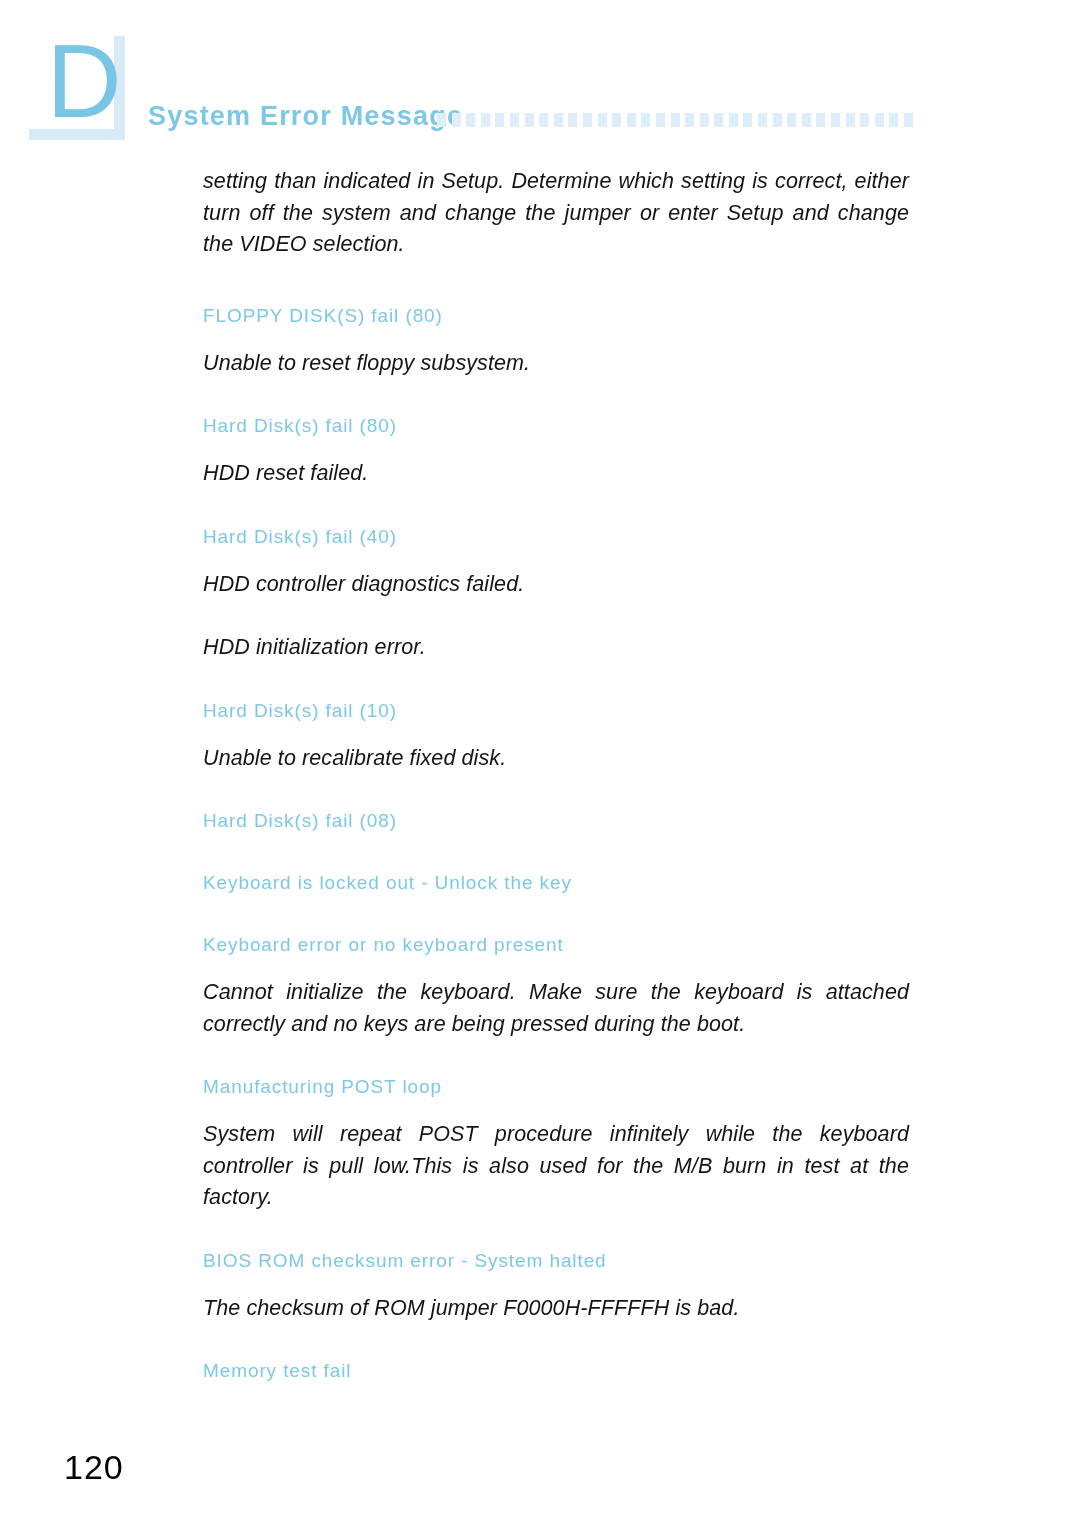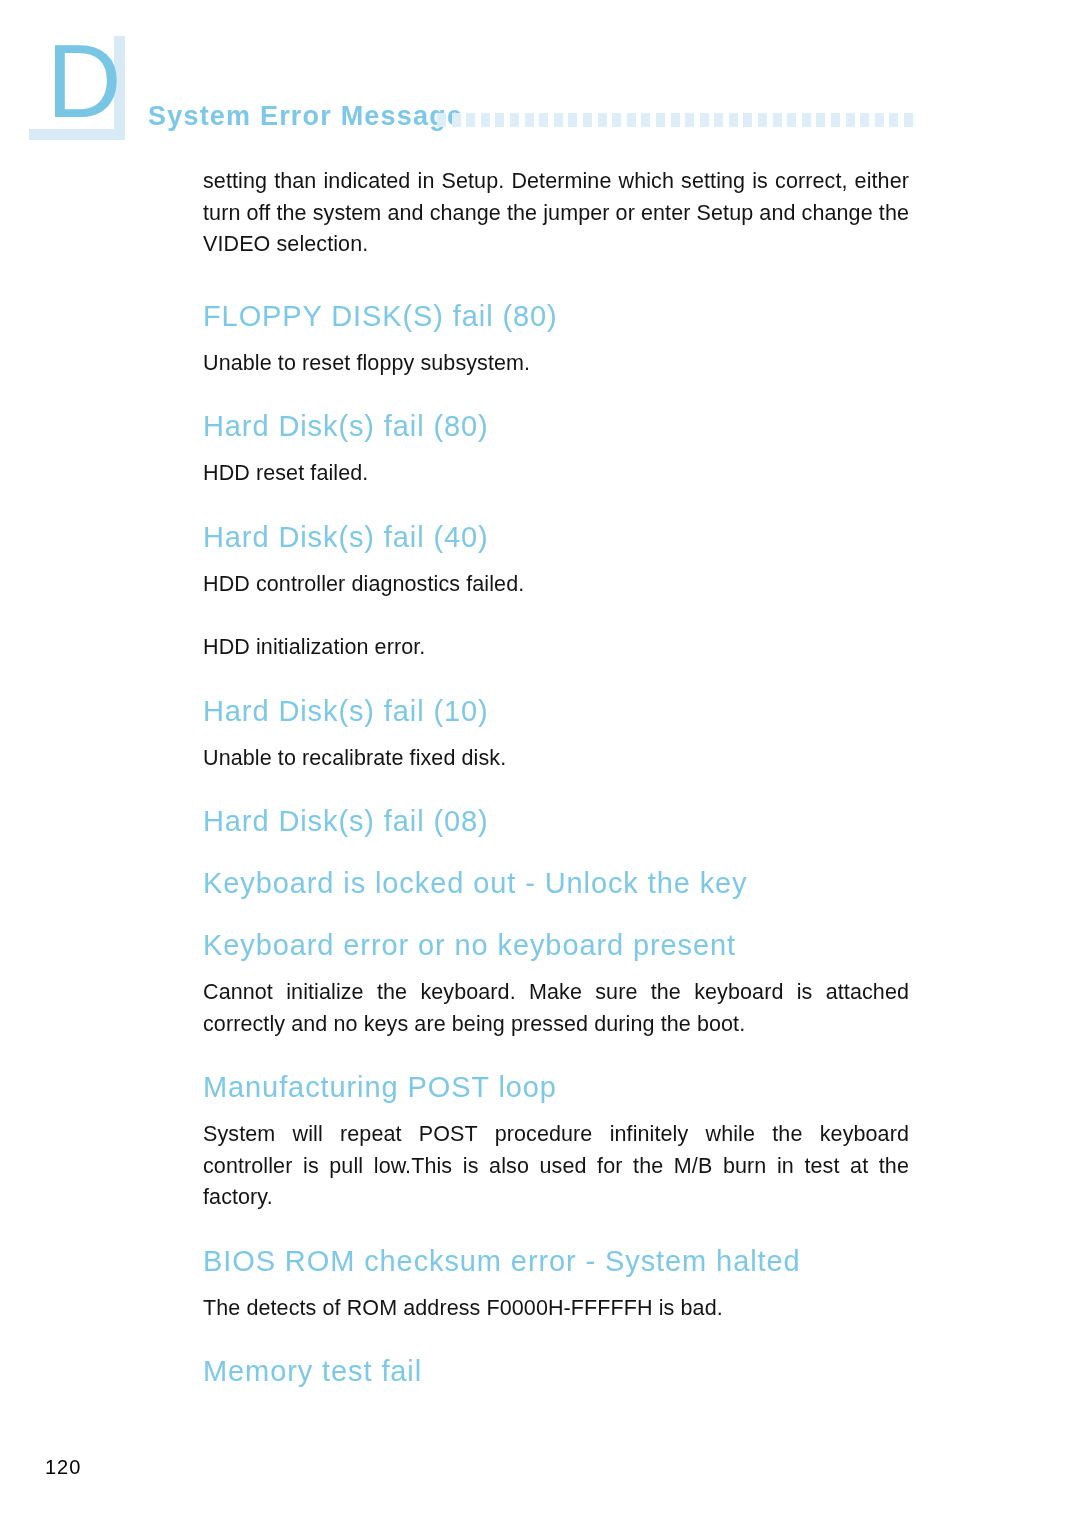--- a/index.html
+++ b/index.html
@@ -94,47 +94,48 @@
     width: 706px;
   }
 
   p.para {
     margin: 0;
     font-size: 21.5px;
     line-height: 31.5px;
     color: #141414;
     text-align: justify;
     letter-spacing: 0.1px;
+    font-style: italic;
   }
 
   h3.err-heading {
     margin: 0;
-    font-size: 29px;
+    font-size: 19px;
     line-height: 30px;
     font-weight: normal;
     color: #7cc8e6;
     letter-spacing: 0.9px;
     text-align: left;
   }
 
   .entry {
     margin-top: 32px;
   }
   .entry.first {
     margin-top: 40px;
   }
   .entry h3.err-heading + p.para {
     margin-top: 17px;
   }
 
   .page-number {
     position: absolute;
-    left: 45px;
+    left: 64px;
     top: 1452px;
-    font-size: 20px;
+    font-size: 34px;
     line-height: 30px;
     color: #000000;
     letter-spacing: 1px;
   }
 </style>
 </head>
 <body>
 
 <div class="page-header">
   <div class="tab-shadow-vert"></div>
@@ -210,21 +211,21 @@
       <div class="entry">
         <h3 class="err-heading">Keyboard error or no keyboard present</h3>
         <p class="para">Cannot initialize the keyboard. Make sure the keyboard is attached correctly and no keys are being pressed during the boot.</p>
       </div>
       <div class="entry">
         <h3 class="err-heading">Manufacturing POST loop</h3>
         <p class="para">System will repeat POST procedure infinitely while the keyboard controller is pull low.This is also used for the M/B burn in test at the factory.</p>
       </div>
       <div class="entry">
         <h3 class="err-heading">BIOS ROM checksum error - System halted</h3>
-        <p class="para">The detects of ROM address F0000H-FFFFFH is bad.</p>
+        <p class="para">The checksum of ROM jumper F0000H-FFFFFH is bad.</p>
       </div>
       <div class="entry">
         <h3 class="err-heading">Memory test fail</h3>
       </div>
     </div>
 </div>
 
 <div class="page-number">120</div>
 
 </body></html>

